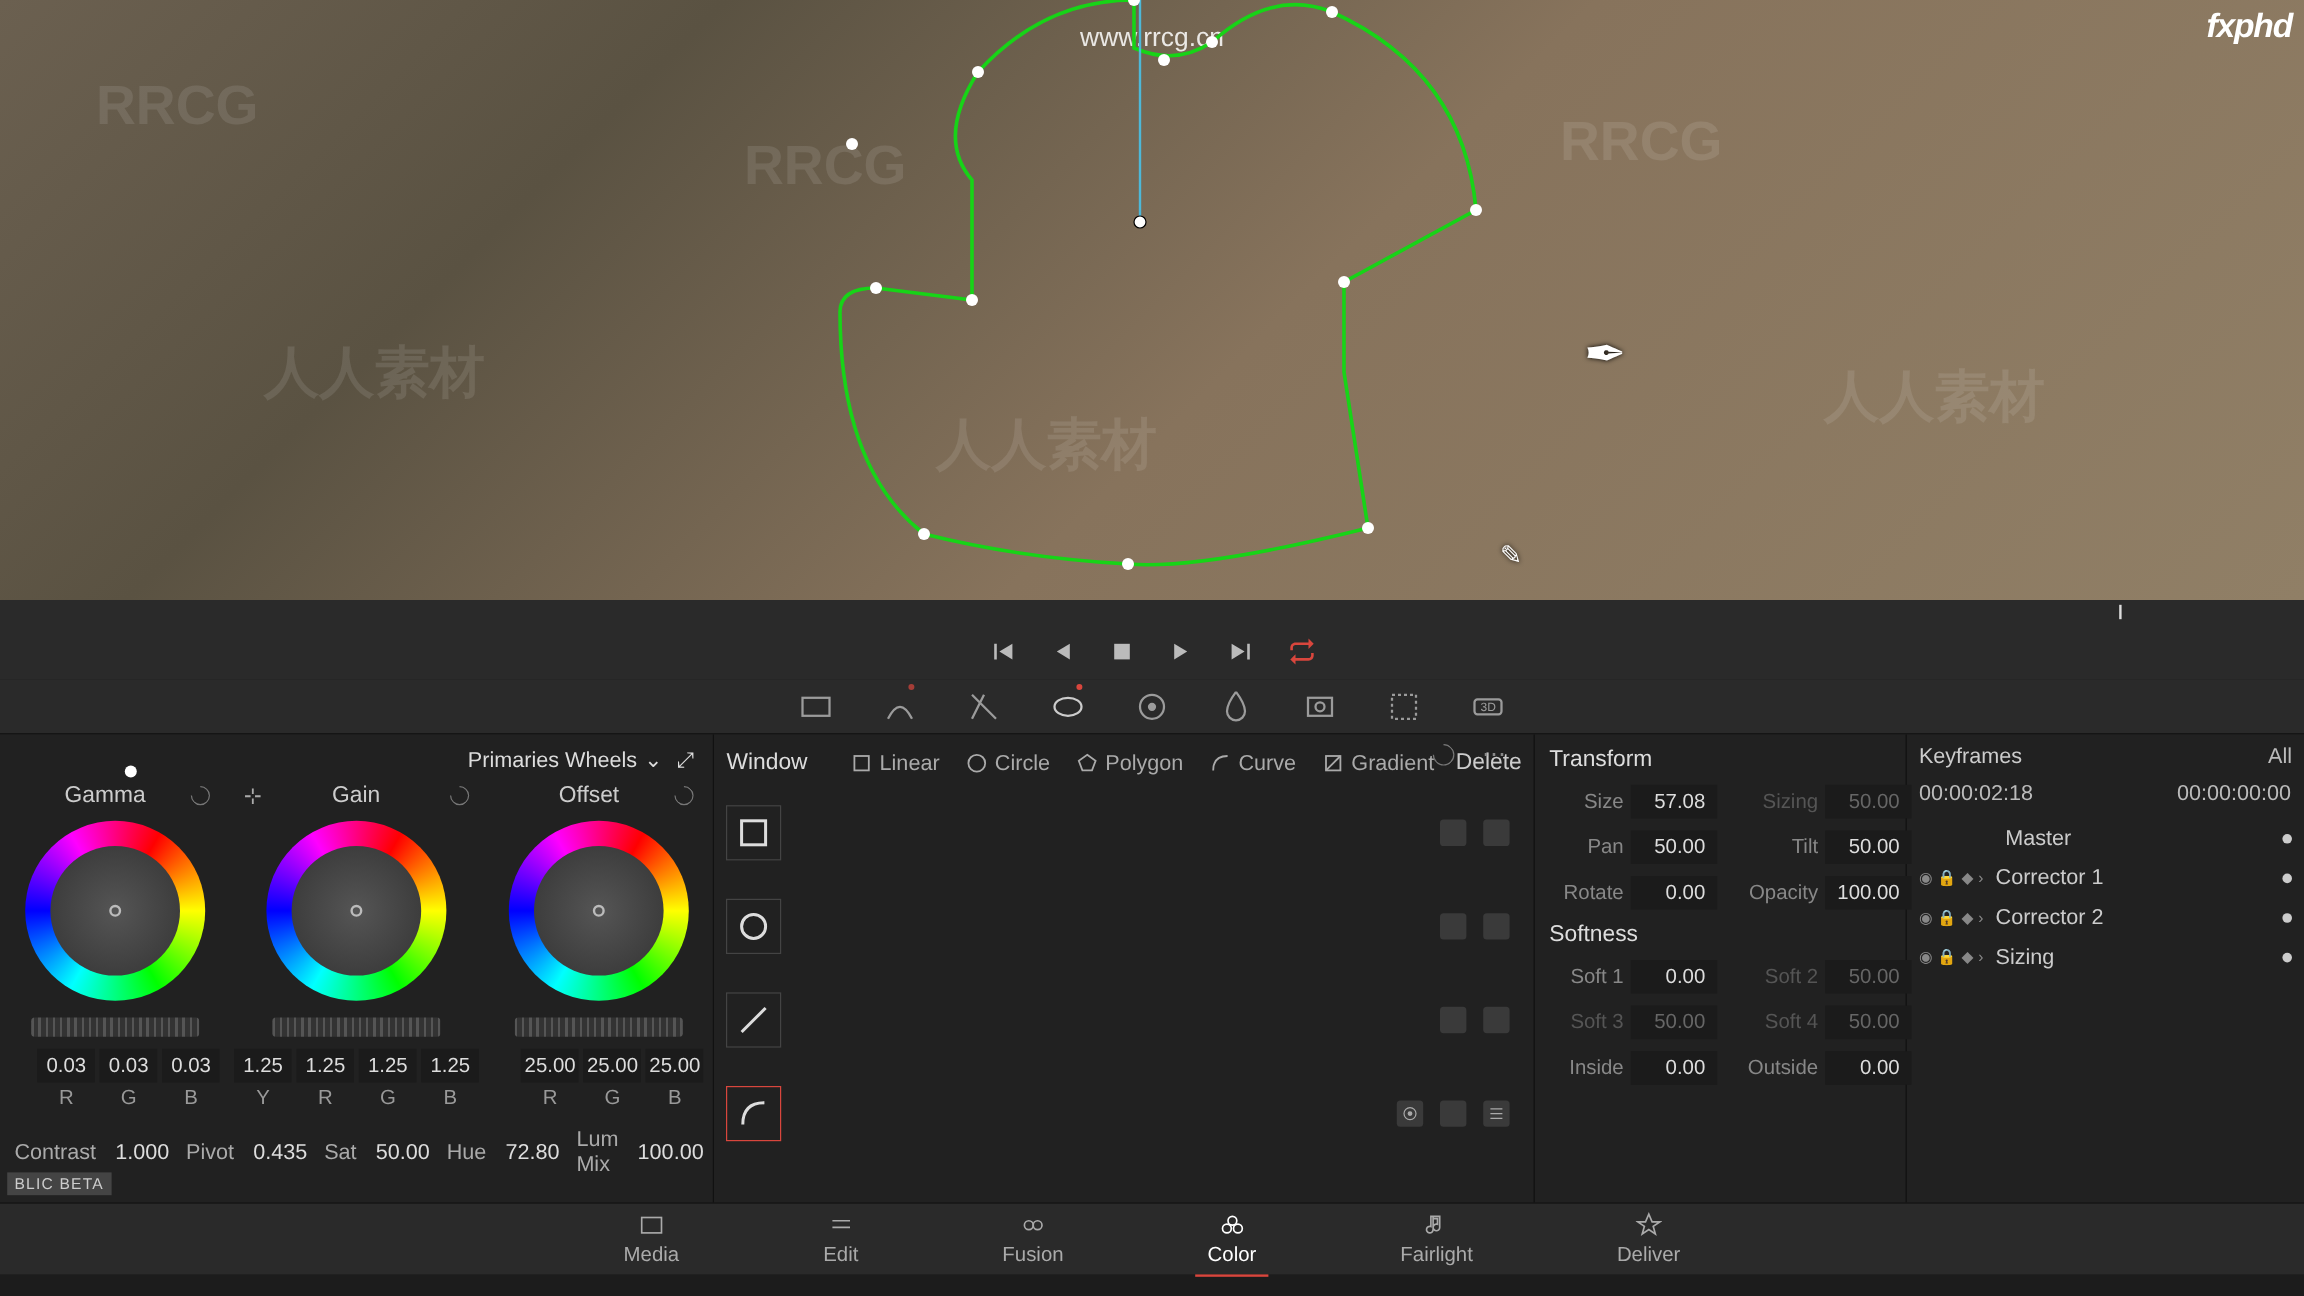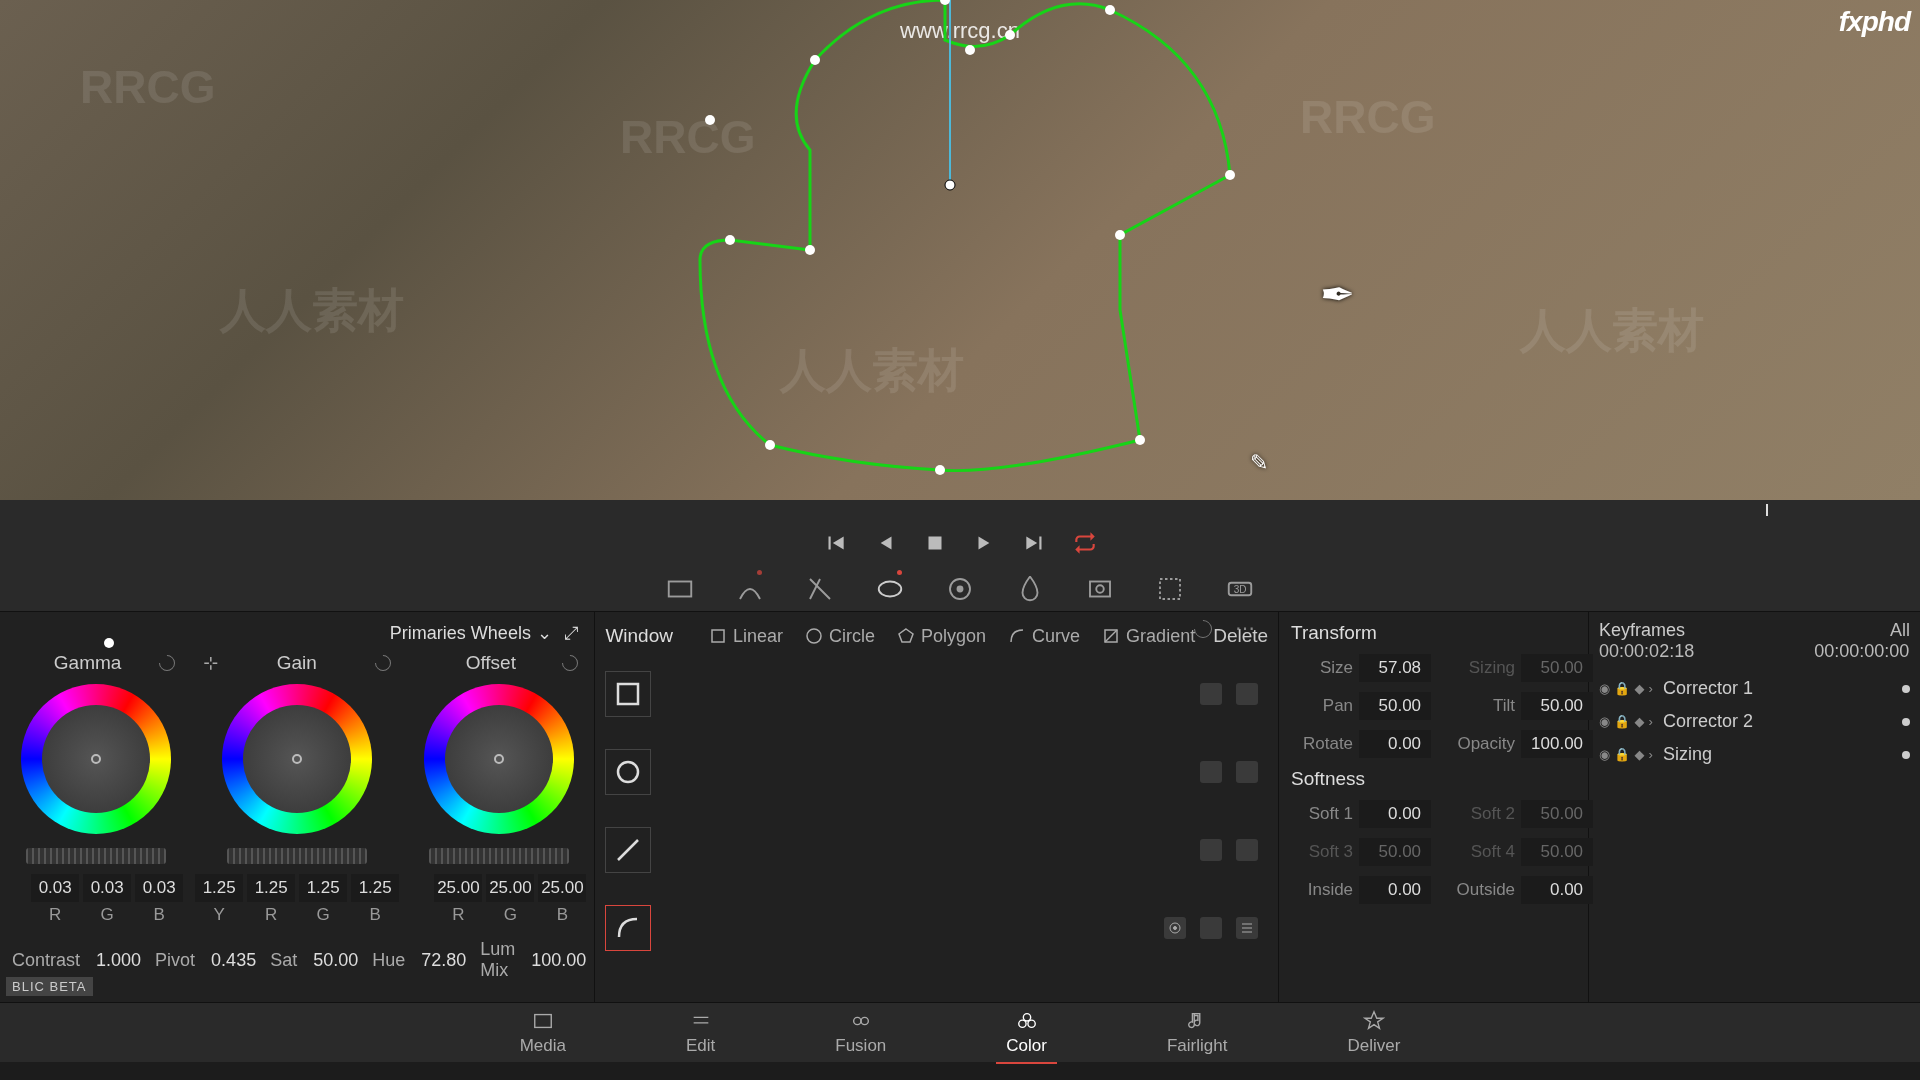--- a/index.html
+++ b/index.html
@@ -76,21 +76,21 @@
 .pcell { display: flex; align-items: center; gap: 6px; flex: 1; }
 .pcell .lbl { color: #888; width: 62px; text-align: right; font-size: 17px; }
 .pcell.dis .lbl { color: #555; }
 .pcell .val { background: #1b1b1b; padding: 4px 10px; width: 72px; text-align: right; color: #ddd; font-size: 17px; }
 .pcell.dis .val { color: #666; }
 
 
 .kf { width: 360px; padding: 8px 10px; font-size: 18px; }
 .kf-hdr { display: flex; align-items: center; gap: 12px; }
 .kf-hdr .btn { margin-left: auto; color: #bbb; }
-.kf-tc { display: flex; gap: 120px; color: #bbb; font-size: 18px; }
+.kf-tc { display: flex; gap: 120px; margin-top: 10px; color: #bbb; font-size: 18px; }
 .kf-list { margin-top: 10px; }
 .kf-row { display: flex; align-items: center; gap: 10px; padding: 6px 0; font-size: 18px; color: #ccc; }
 .kf-icons { display: flex; gap: 4px; color: #888; }
 .kf-icons span { font-size: 13px; }
 .kf-dot { width: 8px; height: 8px; border-radius: 50%; background: #ccc; margin-left: auto; }
 
 
 .pages { height: 60px; background: #2a2a2a; display: flex; justify-content: center; align-items: center; gap: 120px; border-top: 1px solid #111; }
 .pg { display: flex; flex-direction: column; align-items: center; gap: 4px; font-size: 17px; color: #aaa; cursor: pointer; position: relative; }
 .pg.active { color: #fff; }
@@ -533,20 +533,25 @@
   <div class="kf">
     <div class="kf-hdr">
       <span>Keyframes</span>
       <span class="btn">All</span>
     </div>
     <div class="kf-tc">
       <span>00:00:02:18</span>
       <span>00:00:00:00</span>
     </div>
     <div class="kf-list">
+      <div class="kf-row">
+        <span style="width:62px"></span>
+        <span>Master</span>
+          <div class="kf-dot"></div>
+      </div>
       <div id="kf-rows">
           <div class="kf-row">
             <div class="kf-icons">
               <span>◉</span>
               <span>🔒</span>
               <span>◆</span>
               <span>›</span>
             </div>
             <span>Corrector 1</span>
             <div class="kf-dot"></div>

